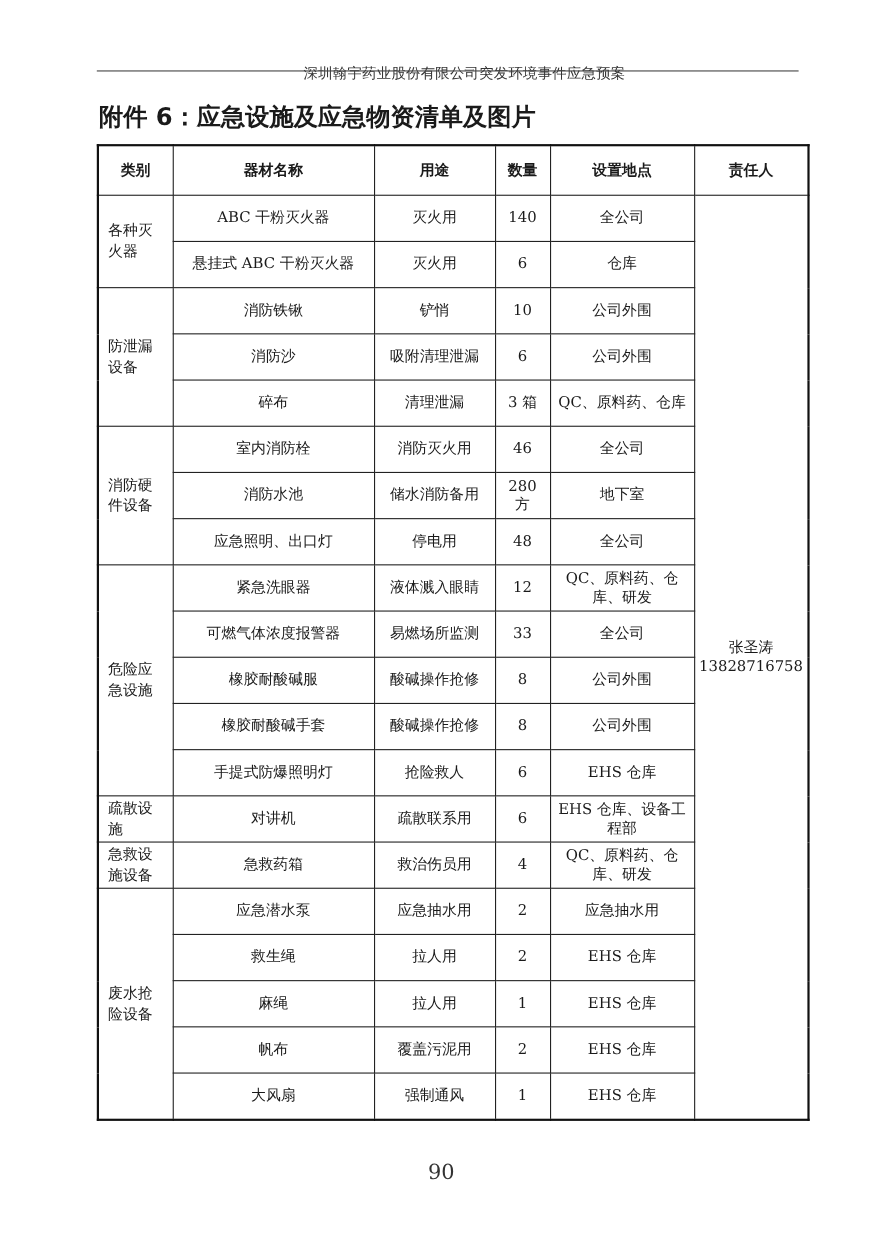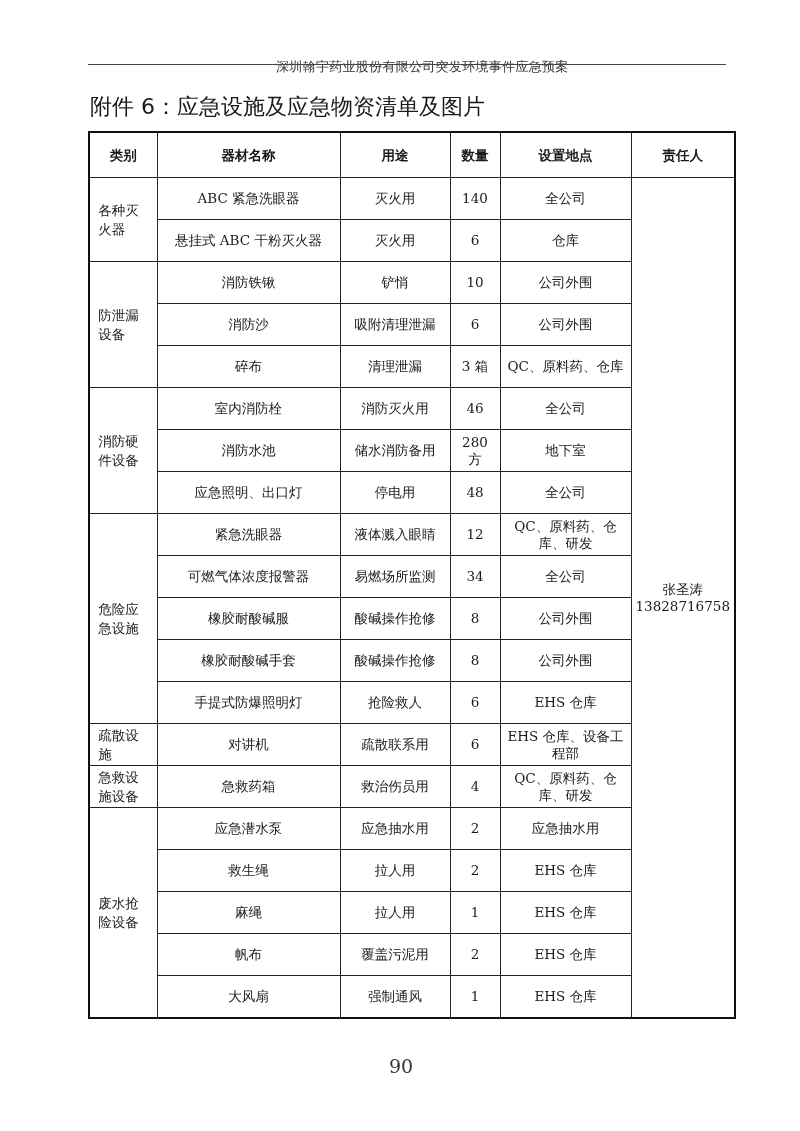--- a/index.html
+++ b/index.html
@@ -2,21 +2,21 @@
 <html><head>
 <meta charset="utf-8">
 <style>
   html, body { margin: 0; padding: 0; background: #ffffff; }
   body { width: 800px; height: 1131px; position: relative; overflow: hidden;
          font-family: "DejaVu Serif", "Liberation Serif", serif; color: #1a1a1a; }
   .running-header { position: absolute; left: 276px; top: 46px; font-size: 13px; color: #333;
                     letter-spacing: 0.3px; white-space: nowrap; margin-top: 12px; }
   .header-rule { position: absolute; left: 88px; top: 64px; width: 638px; height: 0;
                  border-top: 1.5px solid #444; }
-  .page-title { position: absolute; left: 90px; top: 92px; font-size: 22px; font-weight: normal;
+  .page-title { position: absolute; left: 90px; top: 92px; font-size: 22px; font-weight: bold;
                 font-family: "DejaVu Sans", "Liberation Sans", sans-serif; white-space: nowrap; }
   table.inv { position: absolute; left: 88px; top: 131px; border-collapse: collapse;
               border: 2.5px solid #111; table-layout: fixed; }
   table.inv td, table.inv th { border: 1.3px solid #222; text-align: center; vertical-align: middle;
               font-size: 13.5px; font-weight: normal; padding: 0 4px; line-height: 17px; }
   table.inv th { font-family: "DejaVu Sans", "Liberation Sans", sans-serif; font-size: 13.5px; height: 44px; font-weight: bold;}
   table.inv tr.row td { height: 41px; }
   .cat { text-align: center; }
   .cat span { display: inline-block; width: 50px; text-align: left; line-height: 19px; }
   .person { line-height: 19px; }
@@ -44,21 +44,21 @@
       <th>器材名称</th>
       <th>用途</th>
       <th>数量</th>
       <th>设置地点</th>
       <th>责任人</th>
     </tr>
   </thead>
   <tbody id="tbody">
       <tr class="row">
         <td rowspan="2" class="cat"><span>各种灭火器</span></td>
-        <td>ABC 紧急洗眼器</td>
+        <td>ABC 干粉灭火器</td>
         <td>灭火用</td>
         <td>140</td>
         <td>全公司</td>
         <td rowspan="20" class="person">
           <div>张圣涛</div>
           <div>13828716758</div>
         </td>
       </tr>
       <tr class="row">
         <td>悬挂式 ABC 干粉灭火器</td>
@@ -107,21 +107,21 @@
       <tr class="row">
         <td rowspan="5" class="cat"><span>危险应急设施</span></td>
         <td>紧急洗眼器</td>
         <td>液体溅入眼睛</td>
         <td>12</td>
         <td>QC、原料药、仓库、研发</td>
       </tr>
       <tr class="row">
         <td>可燃气体浓度报警器</td>
         <td>易燃场所监测</td>
-        <td>34</td>
+        <td>33</td>
         <td>全公司</td>
       </tr>
       <tr class="row">
         <td>橡胶耐酸碱服</td>
         <td>酸碱操作抢修</td>
         <td>8</td>
         <td>公司外围</td>
       </tr>
       <tr class="row">
         <td>橡胶耐酸碱手套</td>

